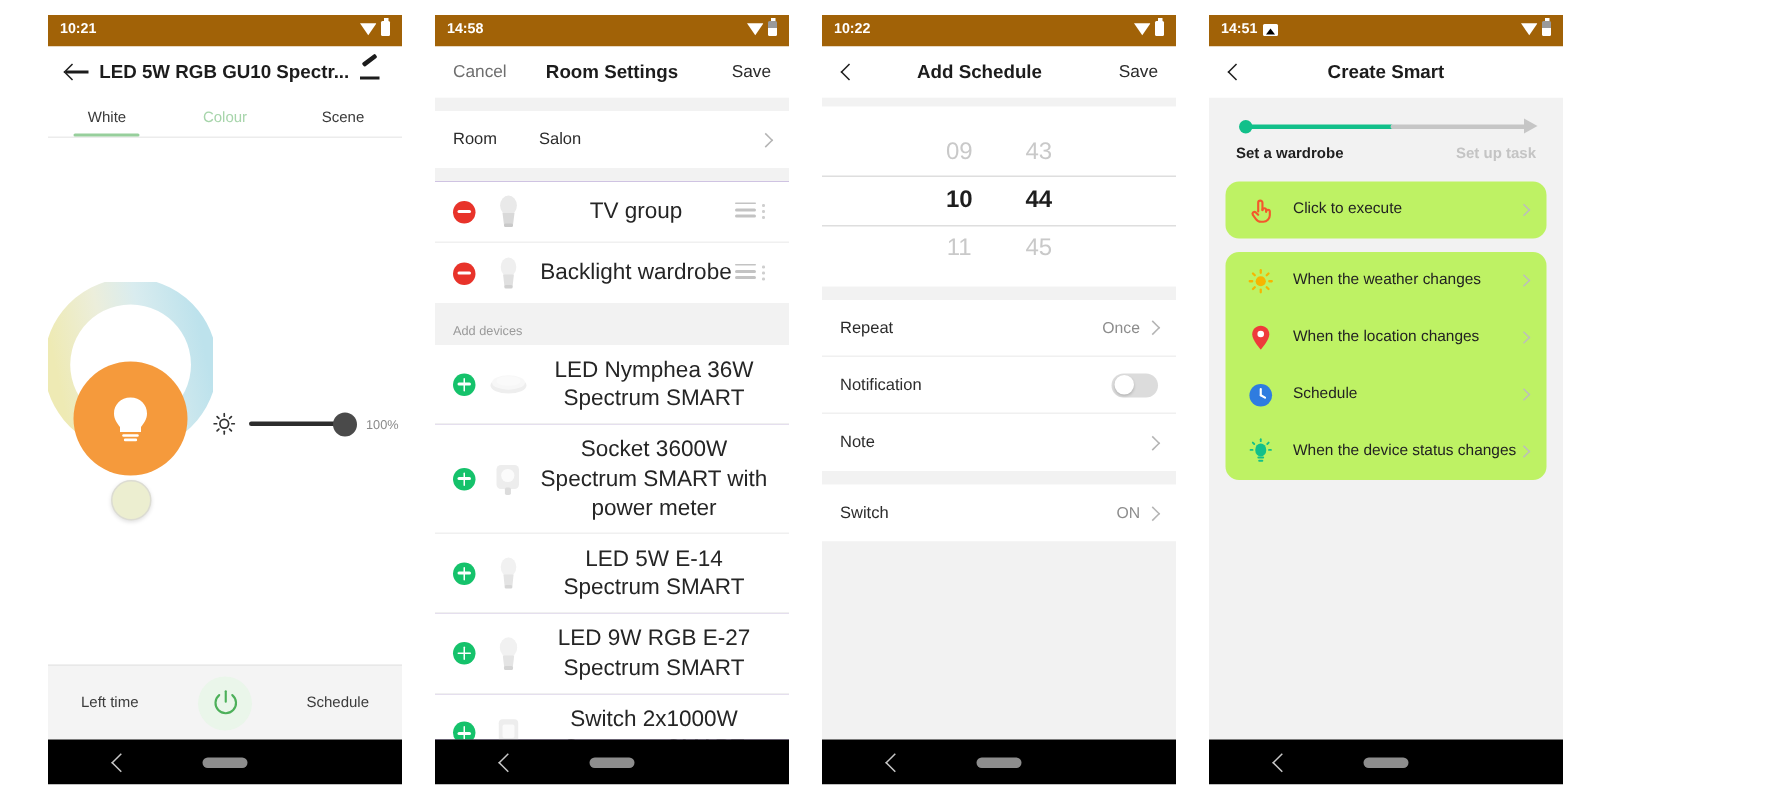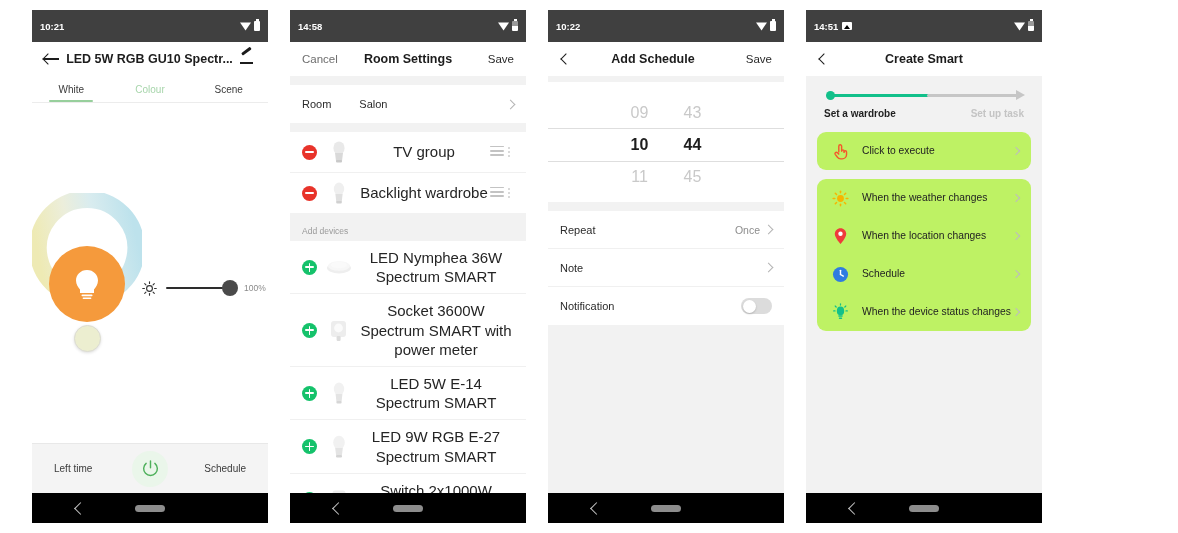--- a/index.html
+++ b/index.html
@@ -20,23 +20,23 @@
   .phone {
     position: relative;
     width: 236px; height: 513px;
     background: #ffffff;
     display: flex; flex-direction: column;
     overflow: hidden;
   }
 
   
   .statusbar {
-    height: 21px; background: #404040; color: #ffffff;
-    display: flex; align-items: center; justify-content: space-between;
-    padding: 16px 8px; font-size: 9.5px; font-weight: bold; flex: 0 0 auto;
+    height: 21px; background: #a16207; color: #ffffff;
+    display: flex; align-items: flex-start; justify-content: space-between;
+    padding: 4px 8px; font-size: 9.5px; font-weight: bold; flex: 0 0 auto;
   }
   .sb-left { display: flex; align-items: center; gap: 4px; }
   .sb-right { display: flex; align-items: center; gap: 3px; }
   .ico-wifi {
     width: 11px; height: 9px;
     background: #ffffff;
     clip-path: polygon(0% 12%, 100% 12%, 50% 100%);
   }
   .ico-batt {
     width: 6px; height: 10px; background: #ffffff;
@@ -598,30 +598,37 @@
       </div>
 
       <div class="gap"></div>
       <div class="card">
         <div class="row">
           <span class="row-label">Repeat</span>
           <span class="row-value">Once</span>
           <span class="chev"></span>
         </div>
         <div class="row">
+          <span class="row-label">Notification</span>
+          <span class="toggle"></span>
+        </div>
+        <div class="row">
           <span class="row-label">Note</span>
           <span class="chev" style="margin-left:auto"></span>
         </div>
-        <div class="row">
-          <span class="row-label">Notification</span>
-          <span class="toggle"></span>
-        </div>
       </div>
 
       <div class="gap"></div>
+      <div class="card">
+        <div class="row">
+          <span class="row-label">Switch</span>
+          <span class="row-value">ON</span>
+          <span class="chev"></span>
+        </div>
+      </div>
       <div style="background:#f2f2f2;height:110px"></div>
     </div>
 
     <div class="navbar">
       <span class="nav-back"></span>
       <span class="nav-pill"></span>
     </div>
   </div>
 
   <div class="phone">

